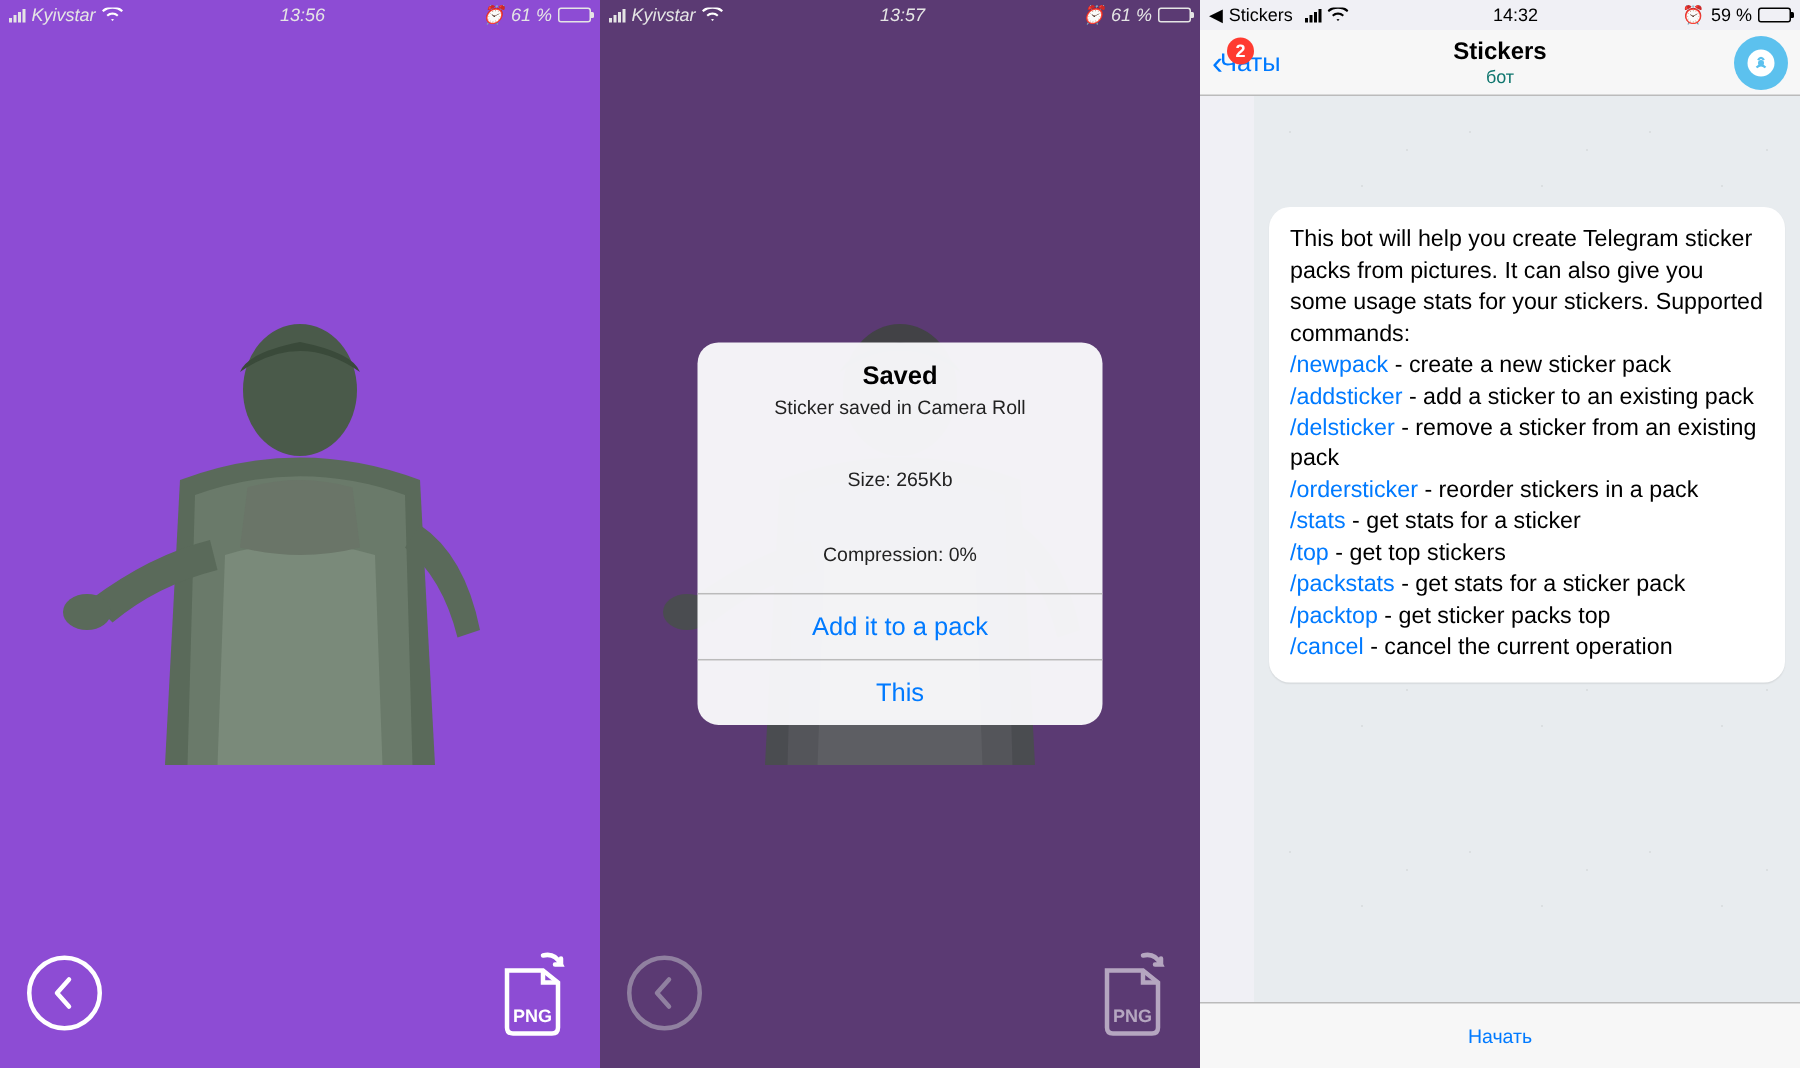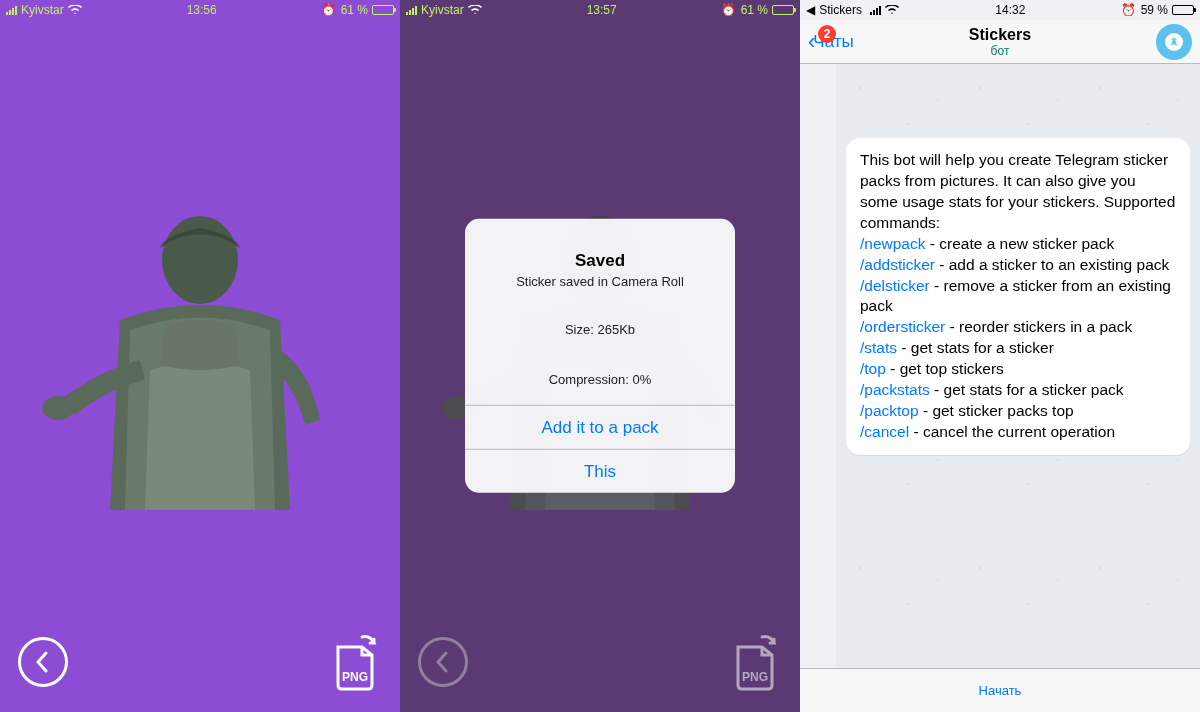--- a/index.html
+++ b/index.html
@@ -5,21 +5,21 @@
 * { box-sizing: border-box; margin: 0; padding: 0; }
 body { font-family: -apple-system, BlinkMacSystemFont, "Helvetica Neue", sans-serif; background: #fff; }
 .container { display: flex; width: 1200px; height: 712px; }
 .screen { width: 400px; height: 712px; position: relative; overflow: hidden; }
 .screen1 { background: #8d4cd4; }
 .screen2 { background: #5b3a73; }
 .screen3 { background: #f0f0f5; }
 
 
 .status-bar { height: 20px; display: flex; align-items: center; justify-content: space-between; padding: 0 6px; font-size: 12px; font-weight: 500; }
-.status-bar.light { color: #bef264; }
+.status-bar.light { color: #e5e5e5; font-style: italic; }
 .status-bar.dark { color: #000; }
 .sb-left { display: flex; align-items: center; gap: 4px; }
 .sb-right { display: flex; align-items: center; gap: 4px; }
 .signal-bars { display: inline-flex; align-items: flex-end; gap: 1px; height: 10px; }
 .signal-bars span { width: 2px; background: currentColor; }
 .signal-bars span:nth-child(1) { height: 3px; }
 .signal-bars span:nth-child(2) { height: 5px; }
 .signal-bars span:nth-child(3) { height: 7px; }
 .signal-bars span:nth-child(4) { height: 9px; }
 .wifi { width: 14px; height: 10px; }
@@ -39,21 +39,21 @@
 .bottom-bar { position: absolute; bottom: 0; left: 0; right: 0; height: 86px; display: flex; align-items: center; justify-content: space-between; padding: 0 18px 14px; }
 .back-btn { width: 50px; height: 50px; border: 3px solid #fff; border-radius: 50%; display: flex; align-items: center; justify-content: center; cursor: pointer; }
 .back-btn svg { width: 18px; height: 22px; }
 .back-btn.dim { border-color: #9080a0; }
 .back-btn.dim svg path { stroke: #9080a0; }
 .png-btn { width: 54px; height: 58px; display: flex; align-items: center; justify-content: center; cursor: pointer; }
 .png-btn svg { width: 54px; height: 58px; }
 
 
 .alert { position: absolute; left: 50%; top: 50%; transform: translate(-50%, -50%); width: 270px; background: rgba(248,248,250,0.97); border-radius: 14px; overflow: hidden; }
-.alert-body { padding: 32px 16px 16px; text-align: center; }
+.alert-body { padding: 13px 16px 16px; text-align: center; }
 .alert-title { font-size: 17px; font-weight: 600; margin-bottom: 3px; }
 .alert-msg { font-size: 13px; color: #222; margin-bottom: 12px; }
 .alert-info { font-size: 13px; color: #222; line-height: 1.4; margin-top: 32px; }
 .alert-btn { border-top: 0.5px solid #bbb; height: 44px; display: flex; align-items: center; justify-content: center; font-size: 17px; color: #007aff; cursor: pointer; }
 .tg-nav { height: 44px; background: #f7f7f7; border-bottom: 0.5px solid #bbb; display: flex; align-items: center; justify-content: space-between; padding: 0 8px; position: relative; }
 .tg-back { display: flex; align-items: center; color: #007aff; font-size: 17px; cursor: pointer; position:relative; }
 .tg-back-arrow { font-size:22px; margin-right:-2px; }
 .tg-badge { position: absolute; top: -4px; left: 10px; background: #ff3b30; color: #fff; font-size: 12px; font-weight:600; min-width: 18px; height: 18px; border-radius: 9px; display: flex; align-items: center; justify-content: center; padding:0 4px; }
 .tg-title { position: absolute; left: 0; right: 0; text-align: center; pointer-events:none; }
 .tg-title-main { font-size: 16px; font-weight: 600; }

